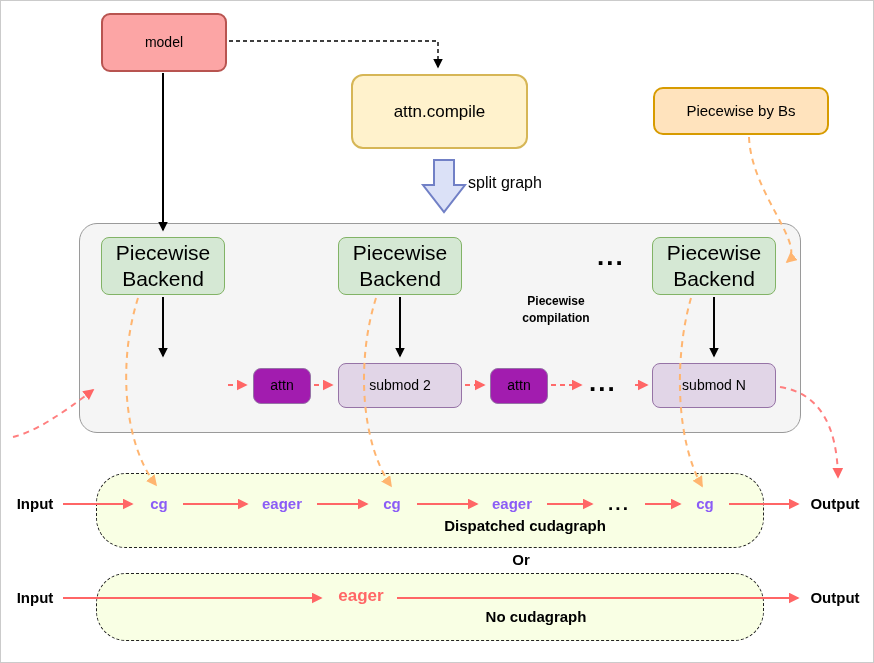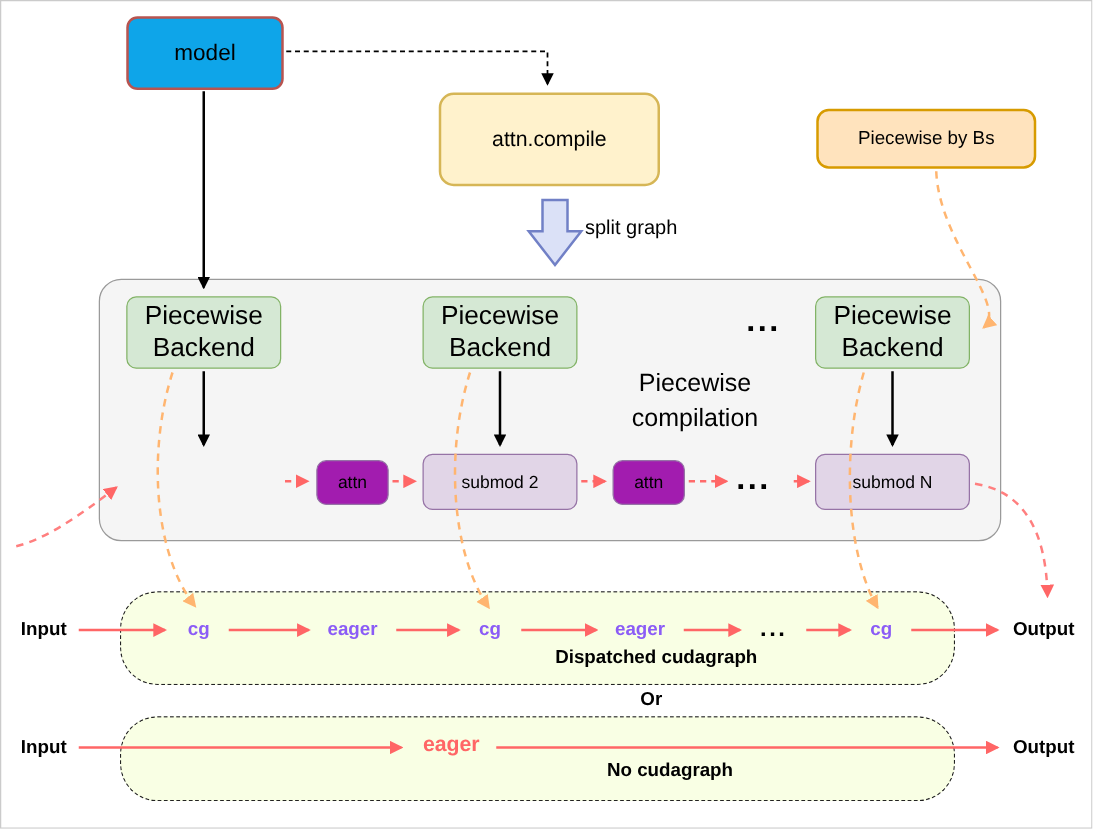--- a/index.html
+++ b/index.html
@@ -1,29 +1,29 @@
 <!DOCTYPE html>
 <html><head>
 <meta charset="utf-8">
 <style>
   *{box-sizing:border-box;margin:0;padding:0}
   html,body{background:#ffffff}
   body{font-family:"Liberation Sans","DejaVu Sans",sans-serif;color:#000}
   .canvas{position:relative;width:874px;height:663px;background:#fff;border:1px solid #cbcbcb;overflow:hidden}
   .node{position:absolute;display:flex;align-items:center;justify-content:center;text-align:center;line-height:1.25}
-  .model-box{left:100px;top:12px;width:126px;height:59px;background:#0ea5e9;border:2px solid #b85450;border-radius:9px;font-size:18px}
+  .model-box{left:100px;top:12px;width:126px;height:59px;background:#fca5a5;border:2px solid #b85450;border-radius:9px;font-size:14px}
   .compile-box{left:350px;top:73px;width:177px;height:75px;background:#fff2cc;border:2px solid #d6b656;border-radius:12px;font-size:17px}
   .dispatch-box{left:652px;top:86px;width:176px;height:48px;background:#ffe3bd;border:2.5px solid #d79b00;border-radius:10px;font-size:15px}
   .split-label{position:absolute;left:467px;top:173px;font-size:16px;font-weight:normal}
   .container-box{position:absolute;left:78px;top:222px;width:722px;height:210px;background:#f5f5f5;border:1px solid #9a9a9a;border-radius:18px}
   .backend-box{width:124px;height:58px;background:#d5e8d4;border:1.5px solid #82b366;border-radius:8px;font-size:21px;padding:0 14px}
   .submod-box{width:124px;height:45px;background:#e1d5e7;border:1.5px solid #9673a6;border-radius:8px;font-size:14px}
   .attn-box{width:58px;height:36px;background:#a21caf;border:1.5px solid #9673a6;border-radius:8px;font-size:14px}
   .dots{position:absolute;font-size:26px;font-weight:bold;letter-spacing:2px}
-  .pc-title{position:absolute;left:492px;top:292px;width:126px;text-align:center;font-size:20px;font-weight:normal;line-height:1.4}
+  .pc-title{position:absolute;left:492px;top:292px;width:126px;text-align:center;font-size:12px;font-weight:bold;line-height:1.4}
   .cuda-box{position:absolute;left:95px;top:472px;width:668px;height:75px;background:#f9ffe4;border:1.5px dashed #222;border-radius:30px}
   .nocuda-box{position:absolute;left:95px;top:572px;width:668px;height:68px;background:#f9ffe4;border:1.5px dashed #222;border-radius:30px}
   .step{position:absolute;top:492px;height:22px;line-height:22px;text-align:center;font-size:15px;font-weight:bold;color:#8b5cf6}
   .step-dots{color:#000;font-size:19px;letter-spacing:2px}
   .flow-label{position:absolute;font-size:15px;font-weight:bold;text-align:center}
   .box-caption{position:absolute;font-size:15px;font-weight:bold;text-align:center}
   .eager-big{position:absolute;left:328px;top:585px;width:64px;text-align:center;font-size:17px;font-weight:bold;color:#ff6666}
   svg.wires{position:absolute;left:0;top:0;width:874px;height:663px;pointer-events:none}
 </style>
 </head>

